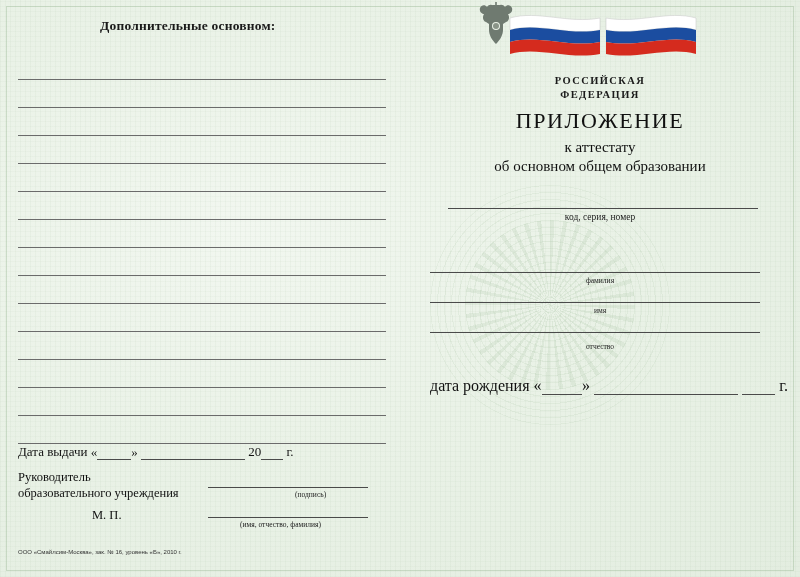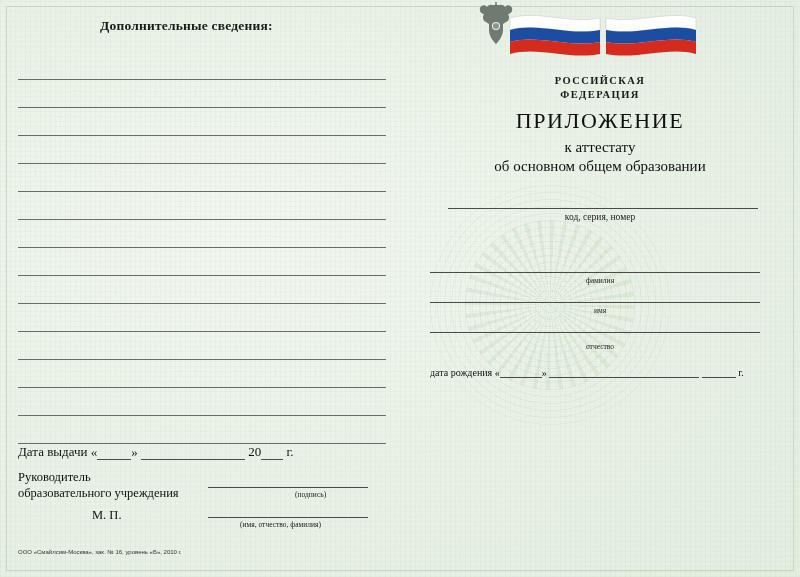--- a/index.html
+++ b/index.html
@@ -245,23 +245,23 @@
     position: absolute;
     width: 400px;
     left: 0;
     text-align: center;
     font-size: 7.5px;
     color: #222;
   }
   .birth-row {
     position: absolute;
     left: 18px;
-    top: 365px;
+    top: 377px;
     width: 370px;
-    font-size: 10px;
+    font-size: 16px;
     color: #111;
     display: flex;
     align-items: flex-end;
     white-space: nowrap;
   }
   .b-line-s { width: 42px; border-bottom: 1px solid #4a4a4a; display: inline-block; height: 12px; }
   .b-line-l { width: 150px; border-bottom: 1px solid #4a4a4a; display: inline-block; height: 12px; }
   .b-line-m { width: 34px; border-bottom: 1px solid #4a4a4a; display: inline-block; height: 12px; }
 
   
@@ -282,21 +282,21 @@
 </head>
 <body>
 
 <div class="page">
   <div class="texture"></div>
   <div class="border-frame"></div>
   <div class="rosette"></div>
   <div class="rosette2"></div>
 
   <div class="left-page">
-    <div class="add-info-title">Дополнительные сведения:</div>
+    <div class="add-info-title">Дополнительные основном:</div>
 
     <div class="lines">
       <div class="ruled-line"></div>
       <div class="ruled-line"></div>
       <div class="ruled-line"></div>
       <div class="ruled-line"></div>
       <div class="ruled-line"></div>
       <div class="ruled-line"></div>
       <div class="ruled-line"></div>
       <div class="ruled-line"></div>

